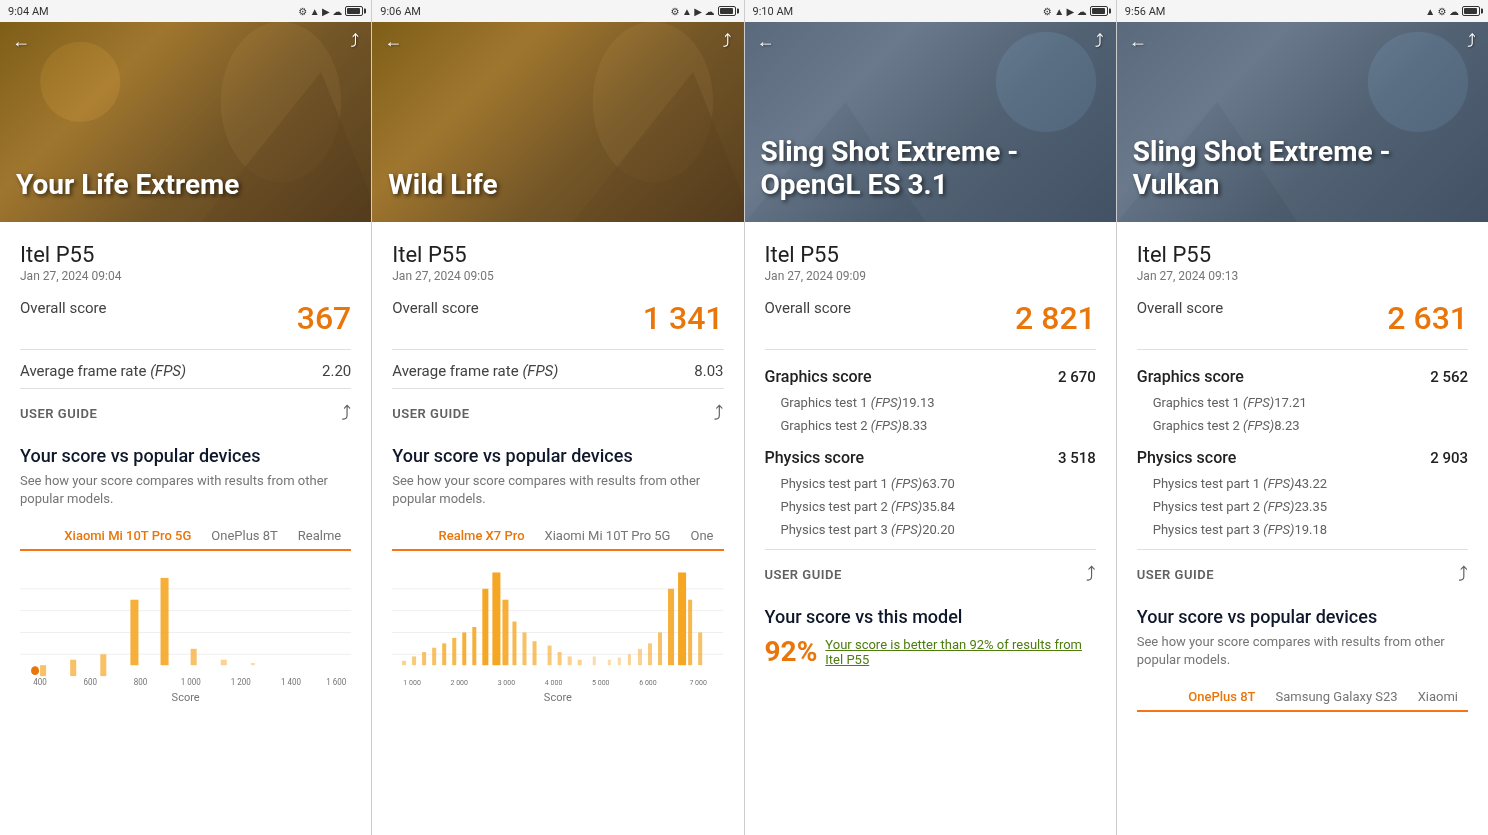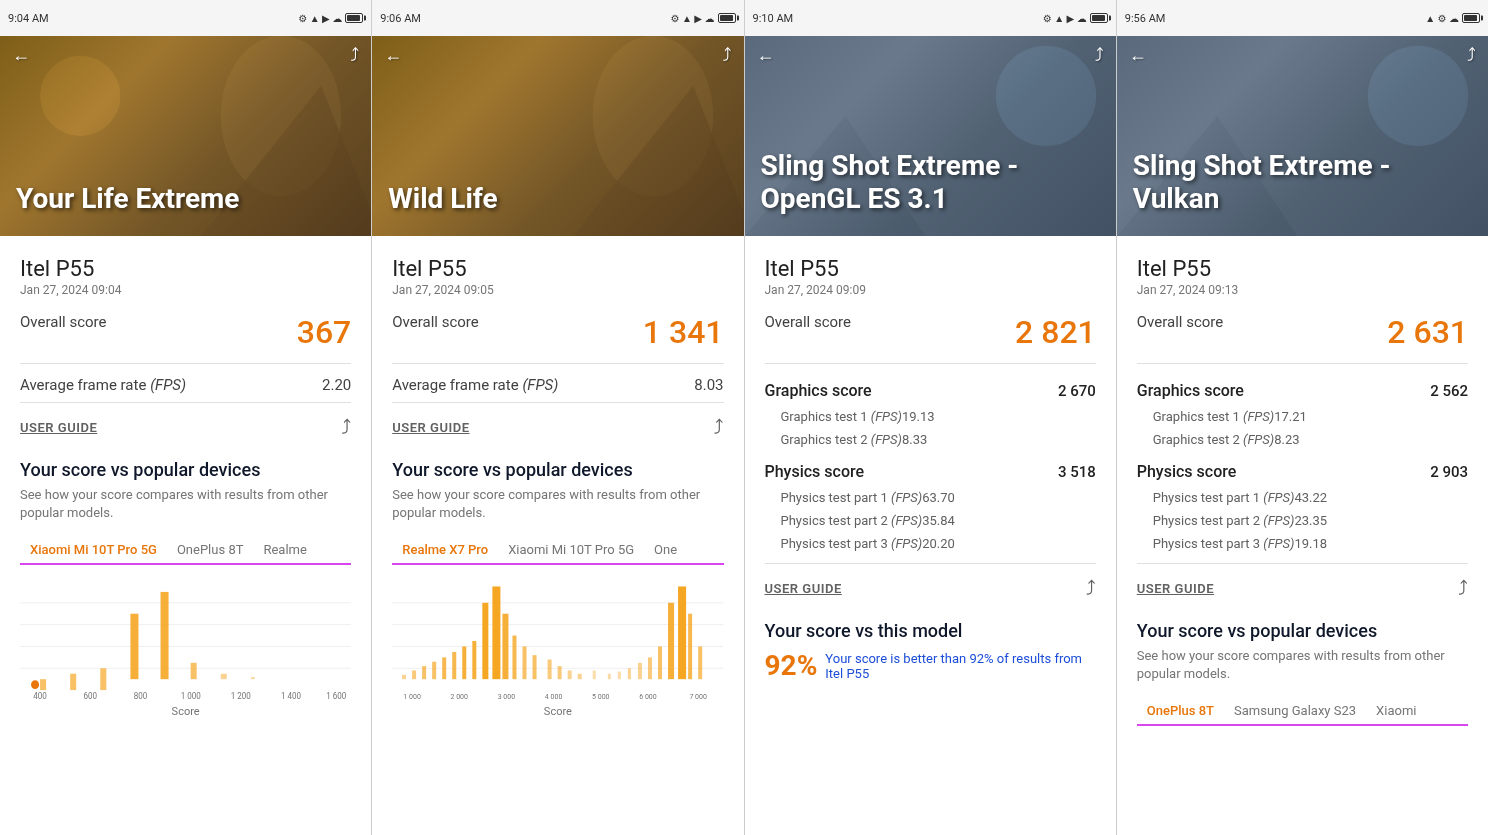--- a/index.html
+++ b/index.html
@@ -9,21 +9,21 @@
       width: 1488px;
       height: 835px;
       overflow: hidden;
       display: flex;
       flex-direction: column;
     }
 
     .status-bar {
       display: flex;
       width: 100%;
-      height: 36px;
+      height: 22px;
       background: #f5f5f5;
     }
 
     .status-segment {
       flex: 1;
       display: flex;
       align-items: center;
       justify-content: space-between;
       padding: 0 8px;
       font-size: 11px;
@@ -220,21 +220,20 @@
       padding: 12px 0;
       border-top: 1px solid #e0e0e0;
       margin-top: 8px;
     }
 
     .user-guide-label {
       font-size: 13px;
       font-weight: 600;
       color: #616161;
       letter-spacing: 0.5px;
-      text-decoration: underline;
     }
 
     .share-icon {
       font-size: 20px;
       color: #616161;
       cursor: pointer;
     }
 
     .vs-section {
       margin-top: 8px;
@@ -249,23 +248,24 @@
 
     .vs-subtitle {
       font-size: 13px;
       color: #757575;
       line-height: 1.4;
       margin-bottom: 14px;
     }
 
     .tabs-row {
       display: flex;
-      border-bottom: 2px solid #d946ef;
+      border-bottom: 2px solid #f97316;
       margin-bottom: 16px;
       overflow: hidden;
+      justify-content: flex-end;
     }
 
     .tab-item {
       font-size: 13px;
       padding: 6px 10px;
       color: #757575;
       white-space: nowrap;
       cursor: pointer;
     }
 
@@ -301,23 +301,24 @@
     }
 
     .percentage-badge {
       font-size: 28px;
       font-weight: 700;
       color: #E8760A;
     }
 
     .vs-model-text {
       font-size: 13px;
-      color: #1d4ed8;
+      color: #4d7c0f;
       margin-left: 8px;
       flex: 1;
+      text-decoration: underline;
     }
 
     .vs-model-row {
       display: flex;
       align-items: center;
       margin-top: 8px;
     }
   </style>
 </head>
 <body>

